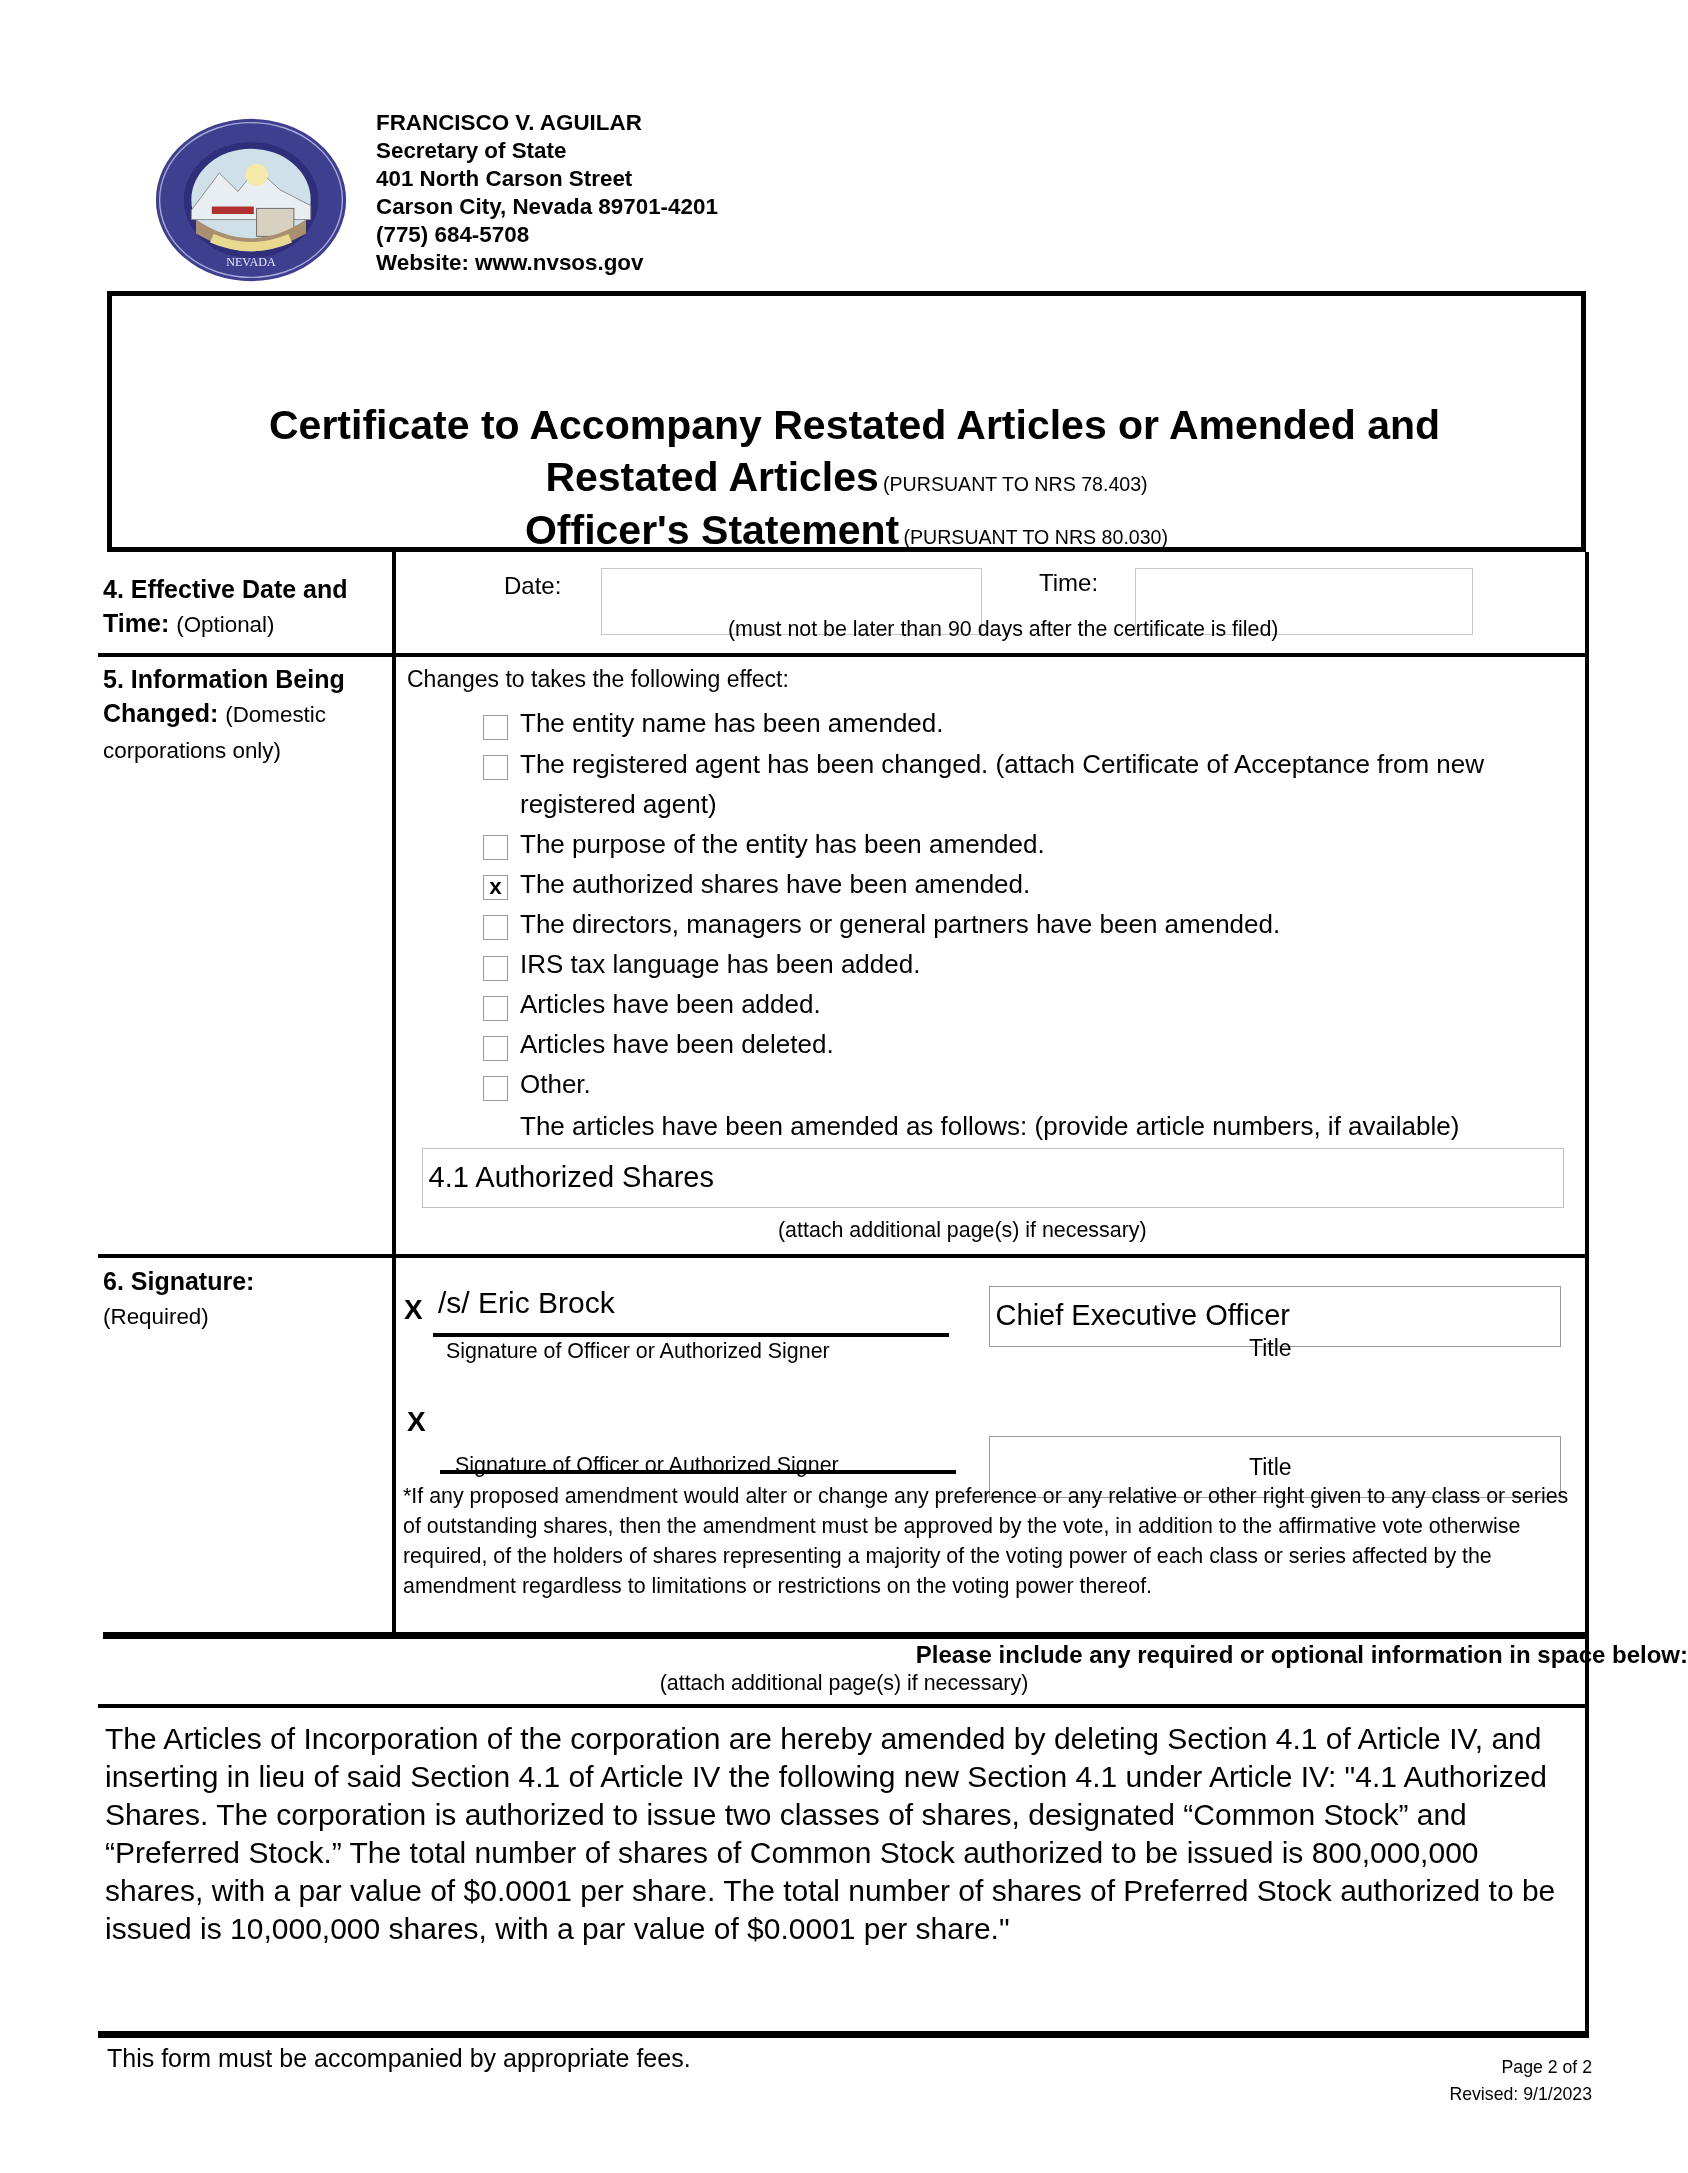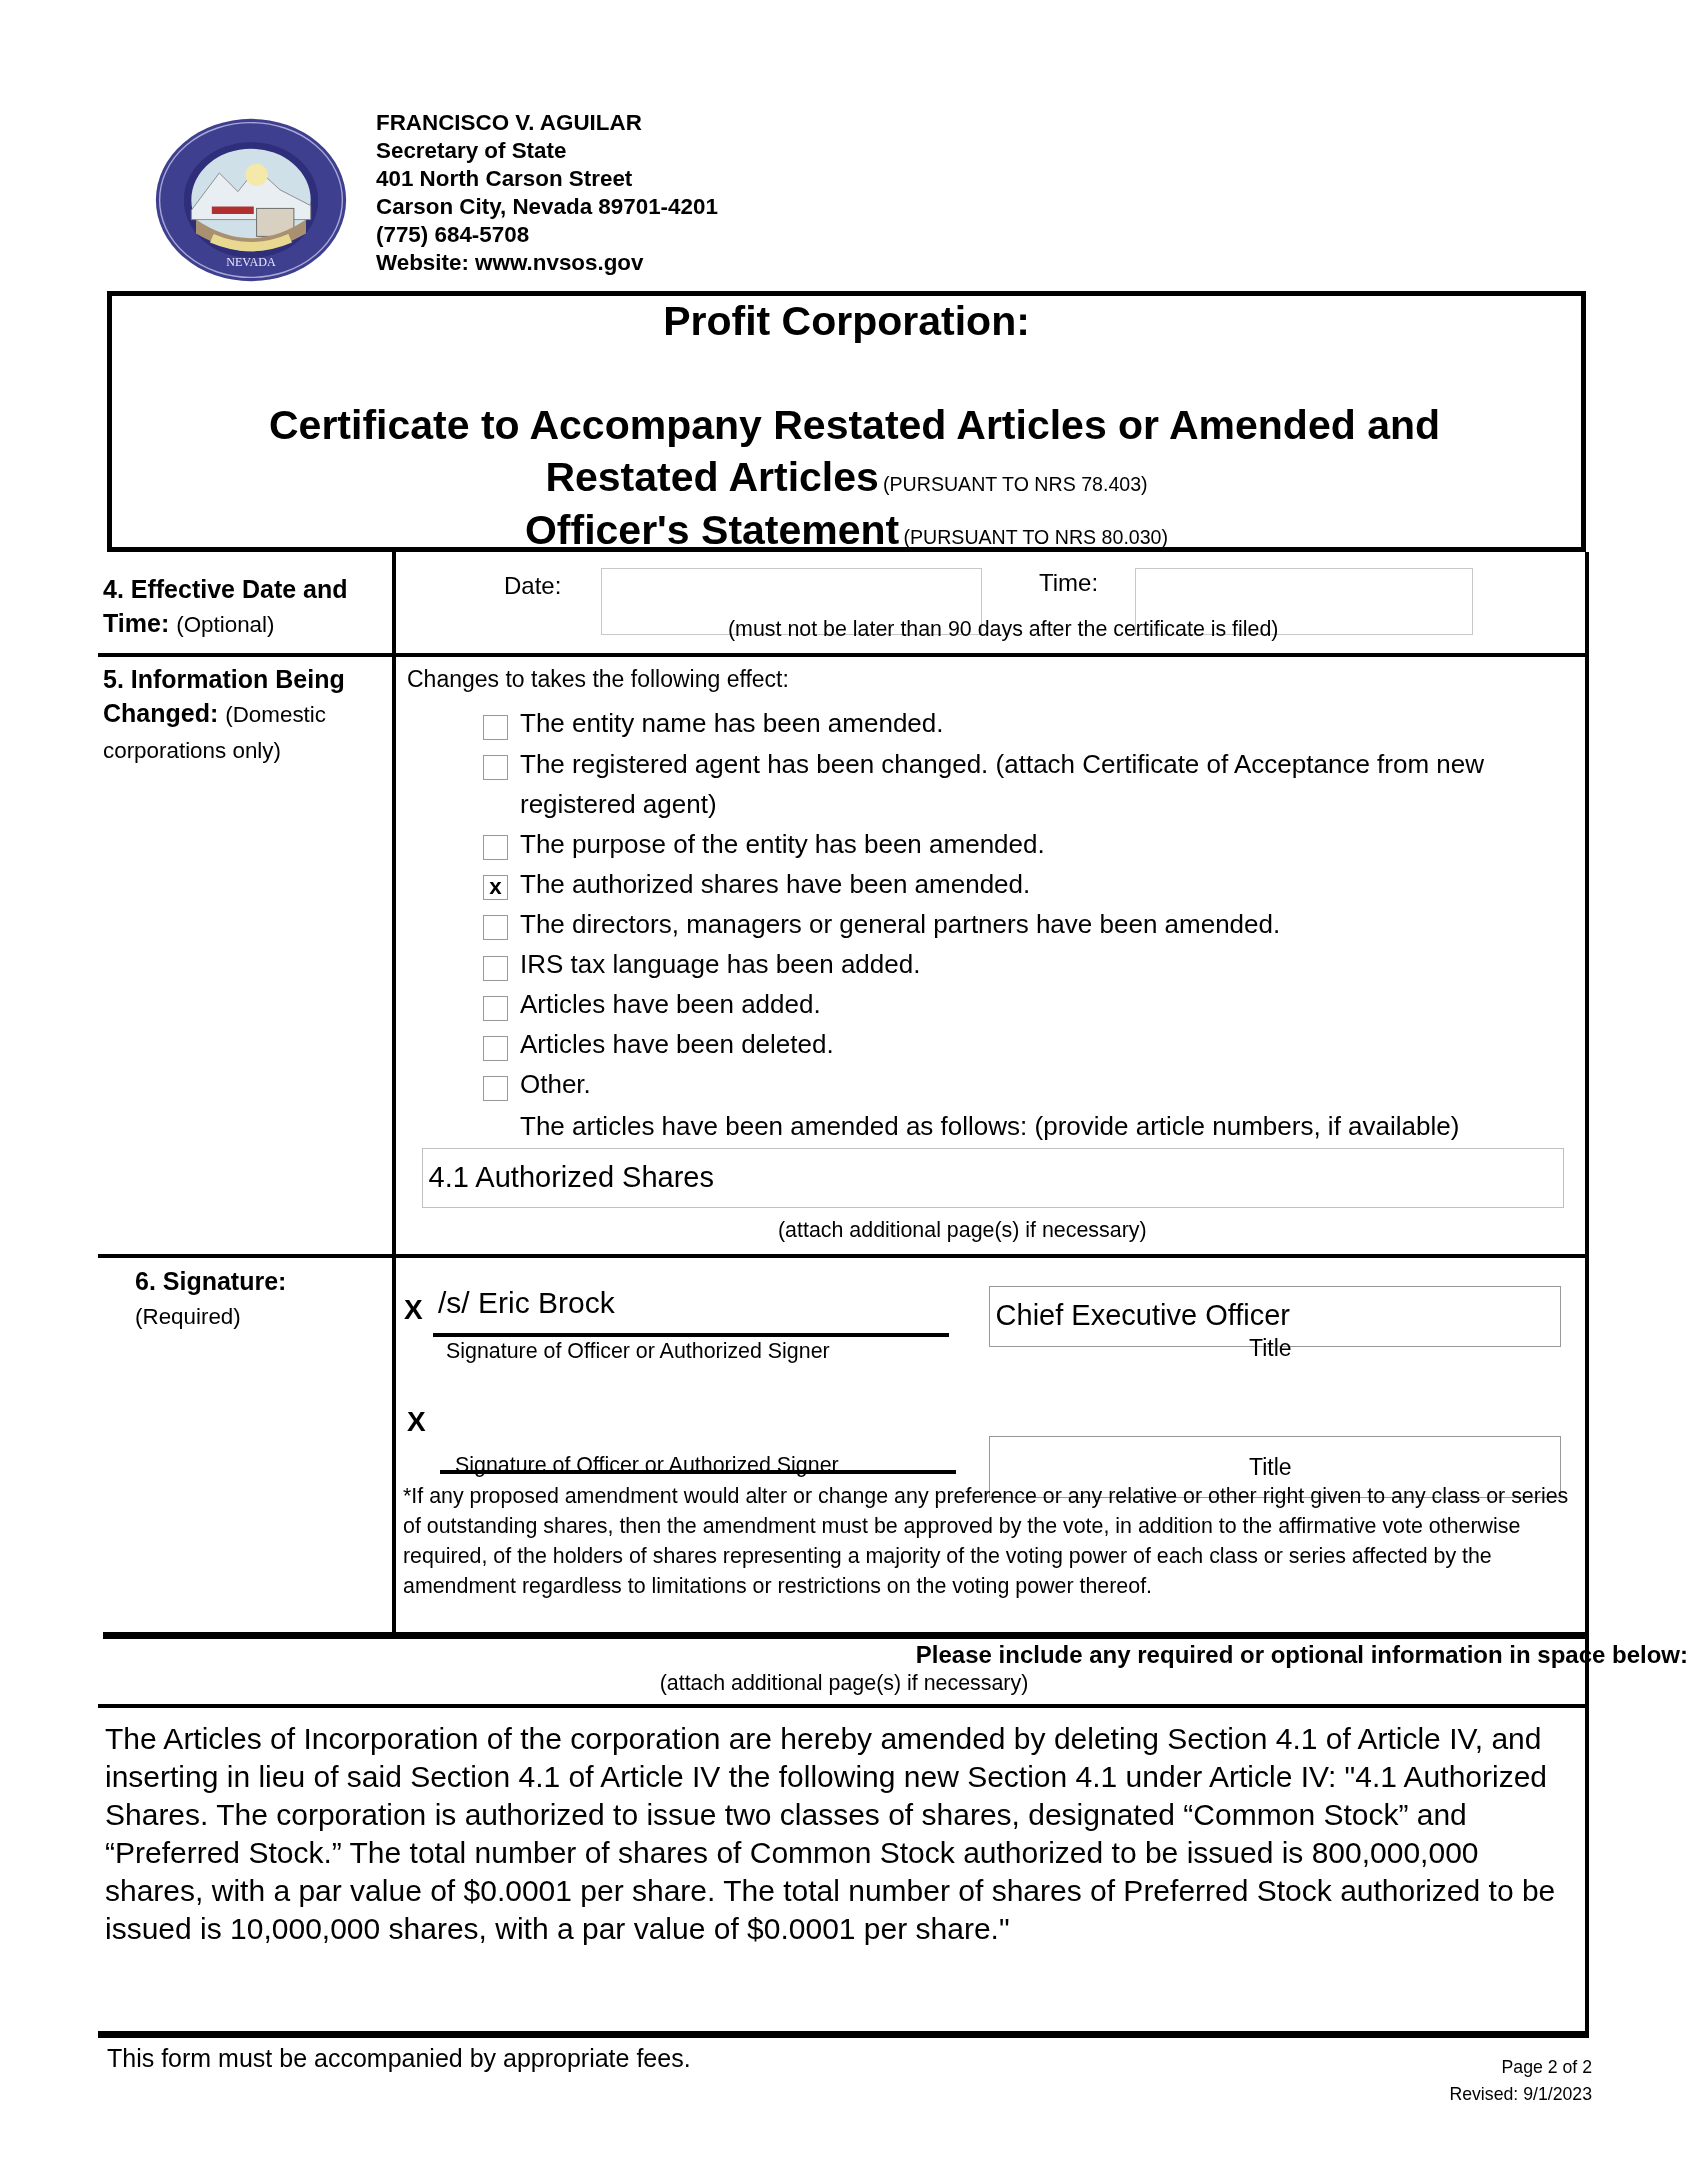--- a/index.html
+++ b/index.html
@@ -61,23 +61,20 @@
   </svg>
 </div>
 <div class="abs hdr-line" style="top:109px">FRANCISCO V. AGUILAR</div>
 <div class="abs hdr-line" style="top:137px">Secretary of State</div>
 <div class="abs hdr-line" style="top:165px">401 North Carson Street</div>
 <div class="abs hdr-line" style="top:193px">Carson City, Nevada 89701-4201</div>
 <div class="abs hdr-line" style="top:221px">(775) 684-5708</div>
 <div class="abs hdr-line" style="top:249px">Website:  www.nvsos.gov</div>
 
 <div id="title-box" class="abs">
-  <div class="t-line" style="top:1.9px;">
-    <span class="big">Profit Corporation:</span>
-  </div>
   <div class="t-line" style="top:106px;margin-left:16px;">
     <span class="big">Certificate to Accompany Restated Articles or Amended and</span>
   </div>
   <div class="t-line" style="top:158px;">
     <span class="big">Restated Articles</span>
     <span class="small">(PURSUANT TO NRS 78.403)</span>
   </div>
   <div class="t-line" style="top:211px;">
     <span class="big">Officer's Statement</span>
     <span class="small">(PURSUANT TO NRS 80.030)</span>
@@ -130,21 +127,21 @@
     <div class="cb" style="top: 1036px;"></div>
     <div class="cb-label" style="top: 1029px;">Articles have been deleted.</div>
     <div class="cb" style="top: 1076px;"></div>
     <div class="cb-label" style="top: 1069px;">Other.</div>
   </div>
 
 <div class="abs txt" style="left:520px; top:1111px; font-size:26px;">The articles have been amended as follows: (provide article numbers, if available)</div>
 <div class="inputbox2" style="left:422px; top:1148px; width:1142px; height:60px; border-color:#c0c0c0; line-height:56px;">4.1 Authorized Shares</div>
 <div class="abs small" style="left:778px; top:1218px;">(attach additional page(s) if necessary)</div>
 
-<div class="abs sec-label" style="top:1264px;margin-left:32px;">
+<div class="abs sec-label" style="top:1264px;">
   <span class="bb">6. Signature:</span><br>
   <span class="norm">(Required)</span>
 </div>
 
 <div class="sigx" style="left:404px; top:1294px;">X</div>
 <div class="abs" style="left:438px; top:1286px; font-size:30px; white-space:nowrap;">/s/ Eric Brock</div>
 <div class="sigline" style="left:433px; top:1333px; width:516px;"></div>
 <div class="abs small" style="left:446px; top:1333px; line-height:37px;">Signature of Officer or Authorized Signer</div>
 <div class="inputbox2" style="left:989px; top:1286px; width:572px; height:61px;">Chief Executive Officer</div>
 <div class="abs small" style="left:1249px; top:1331px; font-size:23px; line-height:34px;">Title</div>

